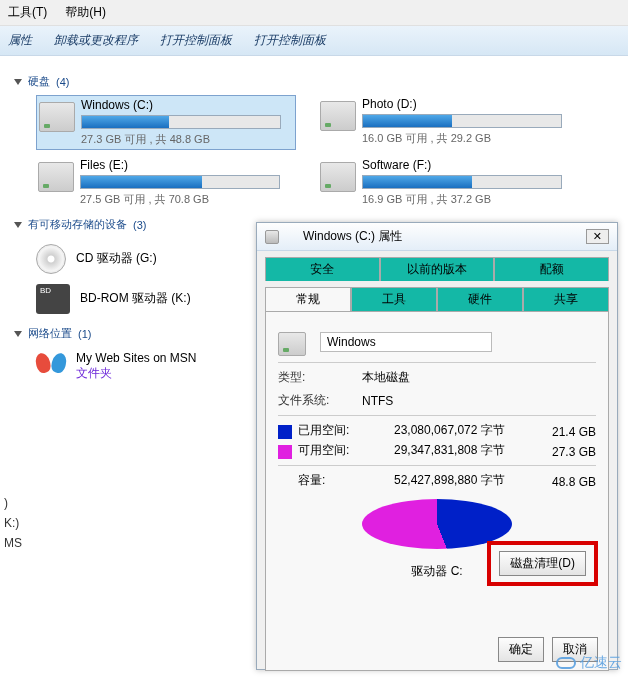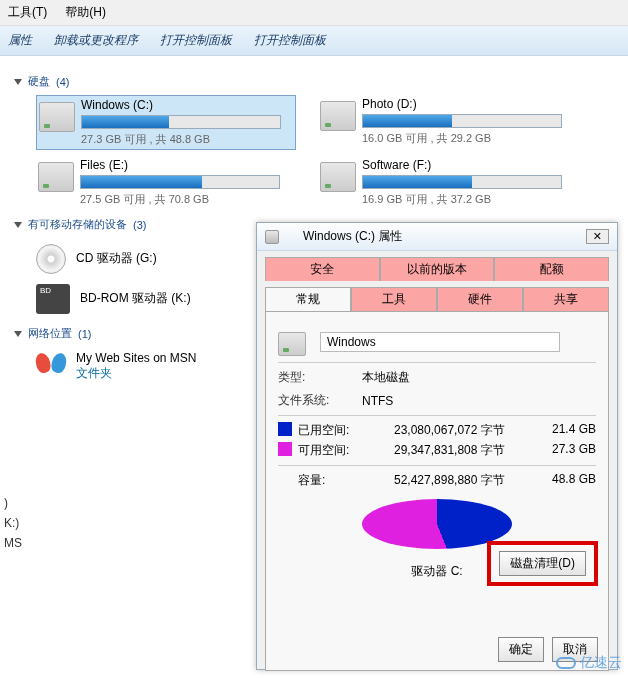--- a/index.html
+++ b/index.html
@@ -159,21 +159,21 @@
     .close-btn { border:1px solid #999; padding:0 6px; background:#eee; font-size:11px; cursor:default;}
     .tabs {
       display: flex; flex-wrap: wrap;
       padding: 6px 8px 0 8px;
       gap: 0;
     }
     .tab {
       border: 1px solid #aaa;
       border-bottom: none;
       padding: 3px 18px;
-      background: #fca5a5;
+      background: #14b8a6;
       font-size: 12px;
       cursor: default;
       flex: 1;
       text-align: center;
     }
     .tab.active { background: #f8f8f8; position: relative; z-index:2;}
     .tab-body {
       margin: 0 8px 8px 8px;
       background: #f8f8f8;
       border: 1px solid #aaa;
@@ -183,24 +183,24 @@
     }
     .fieldrow {
       display: flex;
       gap: 14px;
       align-items: center;
       margin: 6px 0;
     }
     .fieldrow .lbl { width: 70px; color:#333;}
     .namebox {
       border:1px solid #bbb; padding:2px 6px; background:#fff;
-      width: 240px; font-size:12px;
+      width: 172px; font-size:12px;
     }
     .hr { border-top:1px solid #ccc; margin:6px 0; }
-    .usage-row { display:flex; align-items:flex-start; gap:6px; margin:3px 0; font-size:12px;}
+    .usage-row { display:flex; align-items:flex-end; gap:6px; margin:3px 0; font-size:12px;}
     .swatch { width:14px; height:14px; }
     .swatch.blue{ background:#0020c8;}
     .swatch.pink{ background:#e020e0;}
     .usage-row .col1{ width:70px;}
     .usage-row .col2{ width:140px; text-align:left;margin-left:20px;}
     .usage-row .col3{ width:56px; text-align:right;}
     .pie {
       width: 150px; height: 60px;
       margin: 10px auto 4px auto;
       position: relative;
@@ -341,21 +341,21 @@
 
   <div class="section-header">
     <span class="expander"></span>
     <span>网络位置</span>
     <span>(1)</span>
   </div>
   <div class="simple-item">
     <div class="msn-icon"></div>
     <div>
       <div>My Web Sites on MSN</div>
-      <div style="color:#0369a1">文件夹</div>
+      <div style="color:#6d28d9">文件夹</div>
     </div>
   </div>
 </div>
 
 <div class="left-sidebar">
   <div>)</div>
   <div>K:)</div>
   <div>MS</div>
 </div>
 

